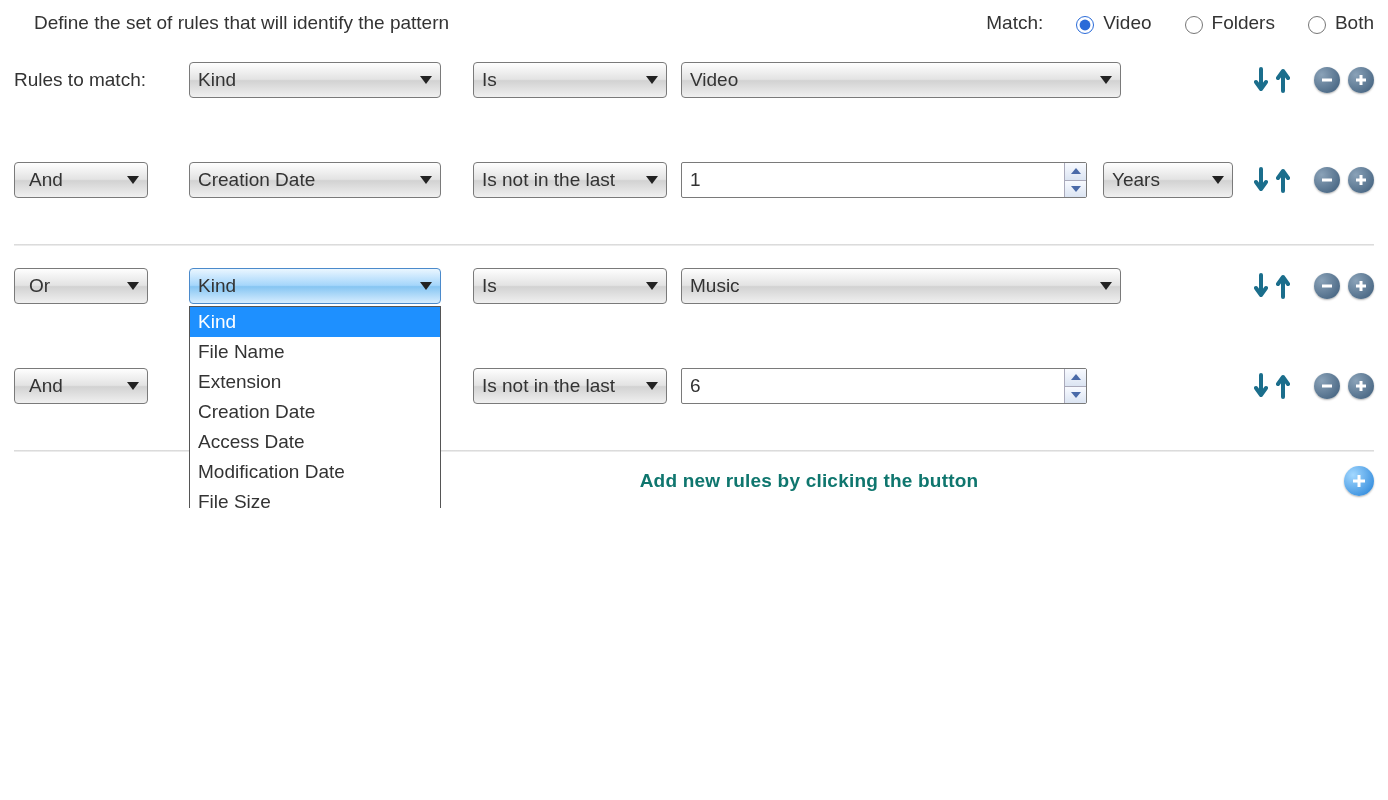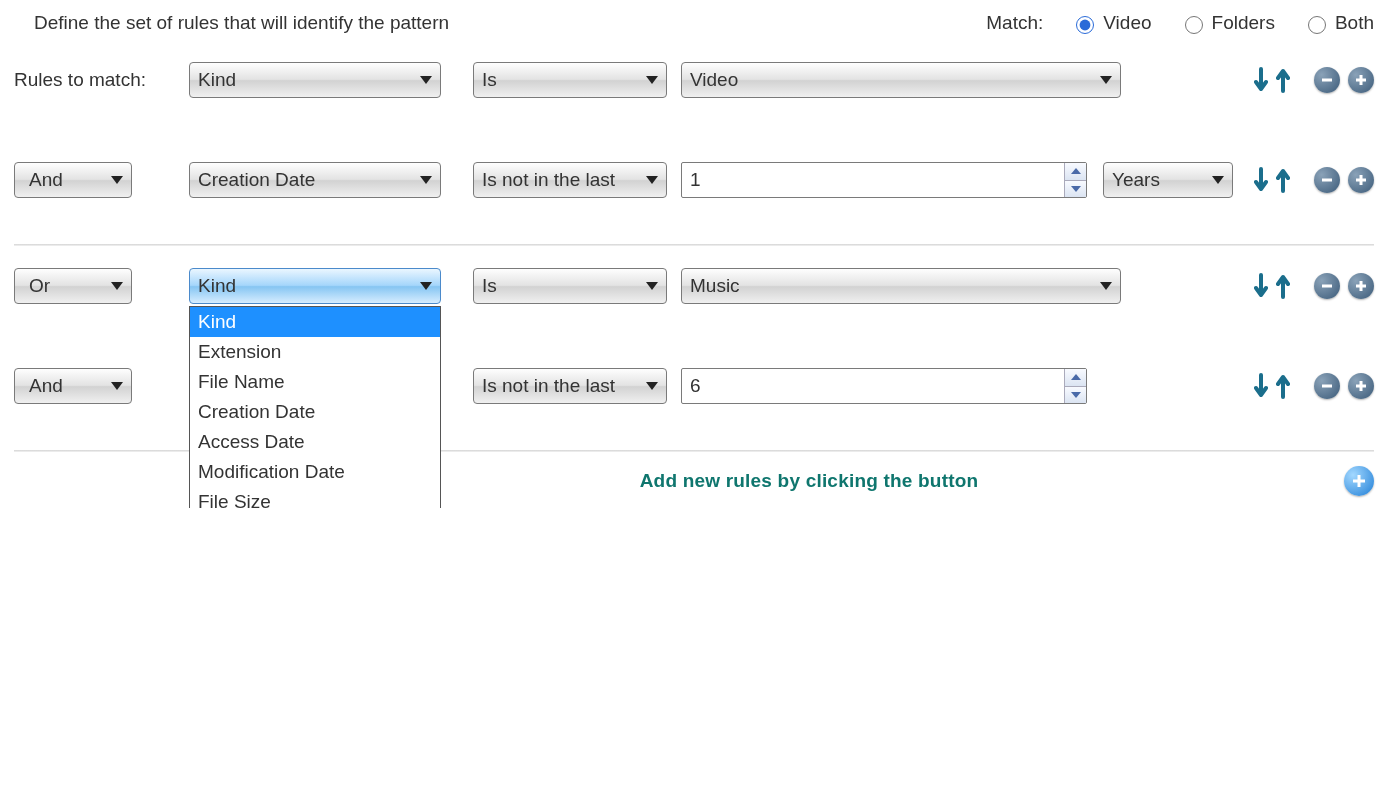--- a/index.html
+++ b/index.html
@@ -75,21 +75,21 @@
     display: flex;
     align-items: center;
     justify-content: space-between;
     padding: 0 8px;
     cursor: default;
   }
   .combo.active {
     background: linear-gradient(#eaf6ff, #a5d6fb 48%, #86c5f2 52%, #d6edff);
     border-color: #4b8acb;
   }
-  .combo.small { width: 118px; padding-left: 14px; }
+  .combo.small { width: 134px; padding-left: 14px; }
   .combo.prop { width: 252px; }
   .combo.op { width: 194px; }
   .combo.val { width: 440px; }
   .combo.unit { width: 130px; }
   .caret {
     width: 0; height: 0;
     border-left: 6px solid transparent;
     border-right: 6px solid transparent;
     border-top: 8px solid #222;
   }
@@ -335,22 +335,22 @@
       <span class="caret"></span>
     </div>
   </div>
   <div class="prop-cell" style="position:relative">
     <div class="combo prop active">
       <span>Kind</span>
       <span class="caret"></span>
     </div>
     <div class="dropdown-list" id="dropdown">
         <div class="item selected">Kind</div>
+        <div class="item">File Name</div>
         <div class="item">Extension</div>
-        <div class="item">File Name</div>
         <div class="item">Creation Date</div>
         <div class="item">Access Date</div>
         <div class="item">Modification Date</div>
         <div class="item">File Size</div>
         <div class="item">File Attribute</div>
         <div class="item">MP3 Title</div>
         <div class="item">MP3 Artist</div>
         <div class="item">MP3 Album</div>
         <div class="item">MP3 Title</div>
         <div class="item">MP3 Year</div>

